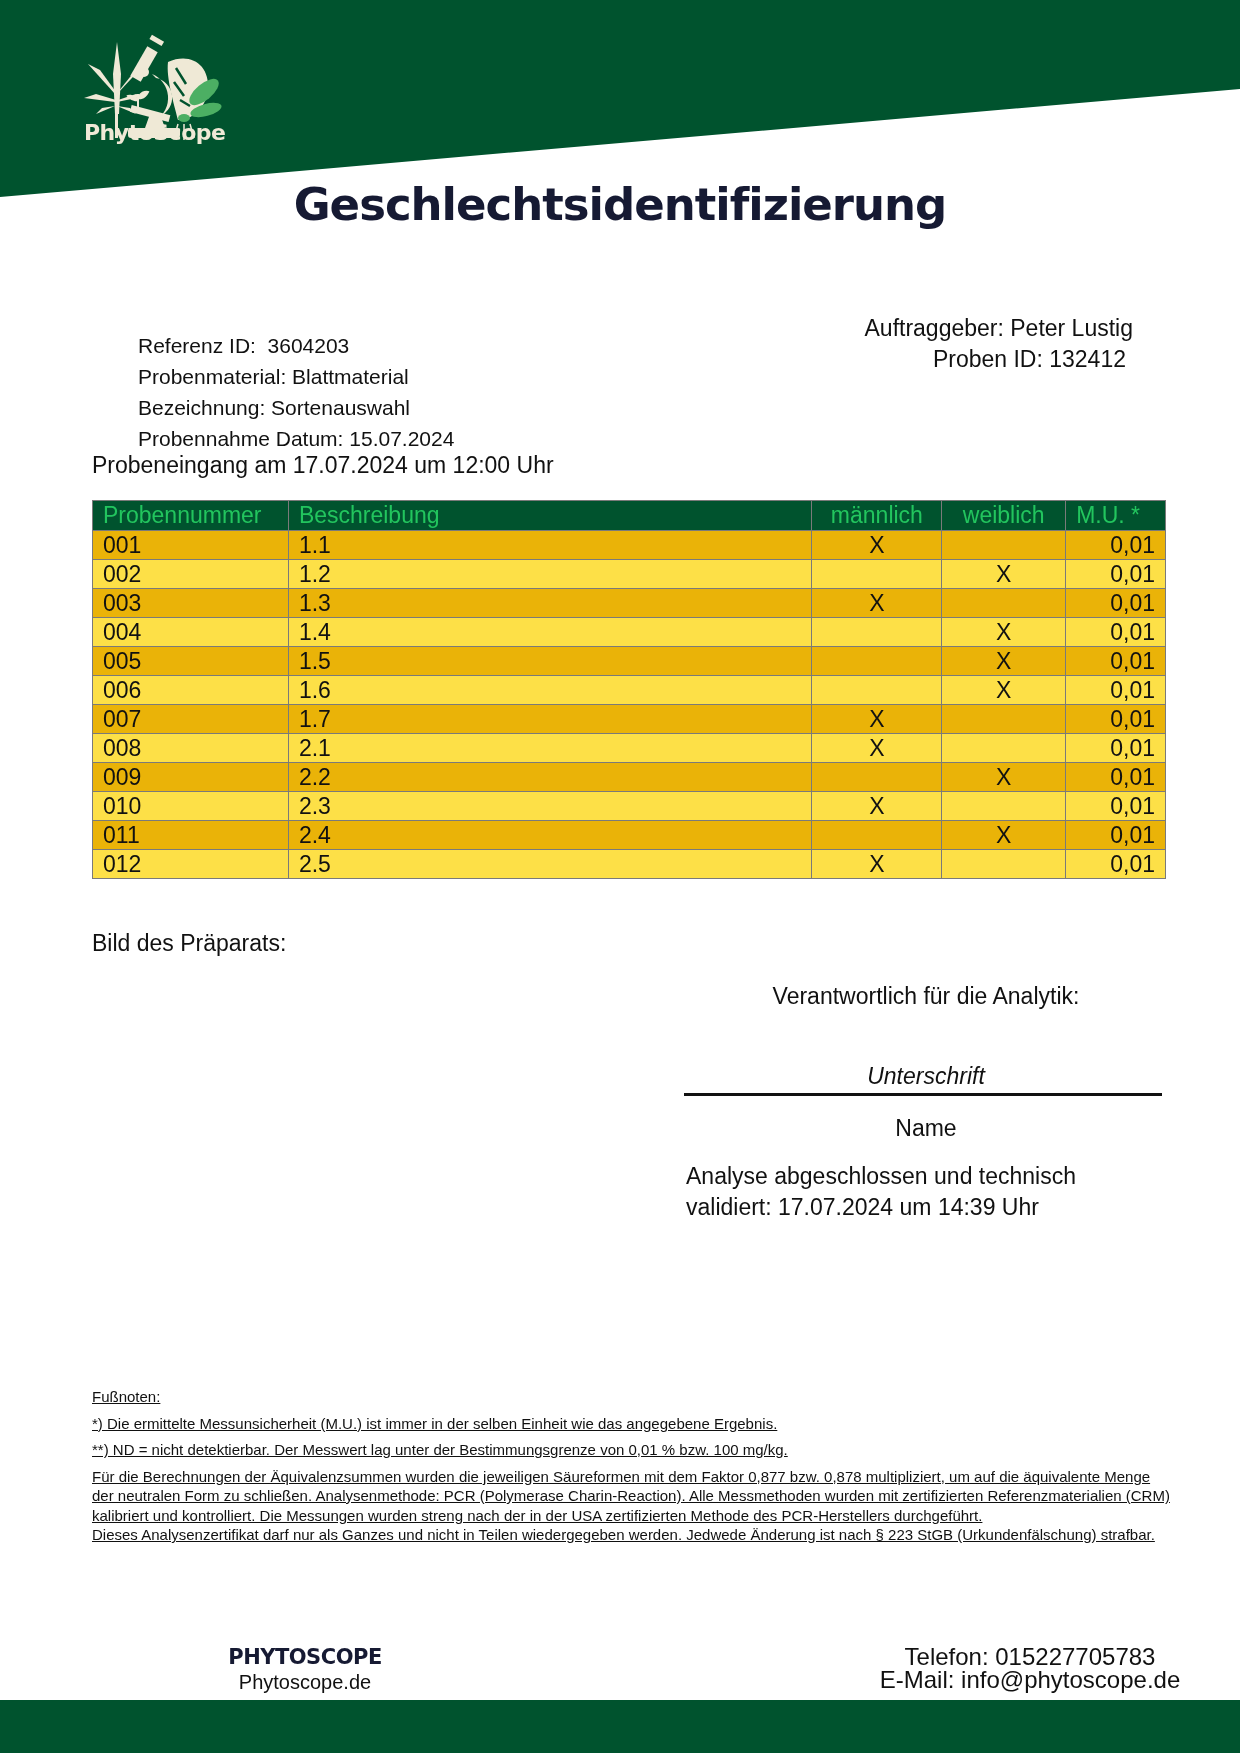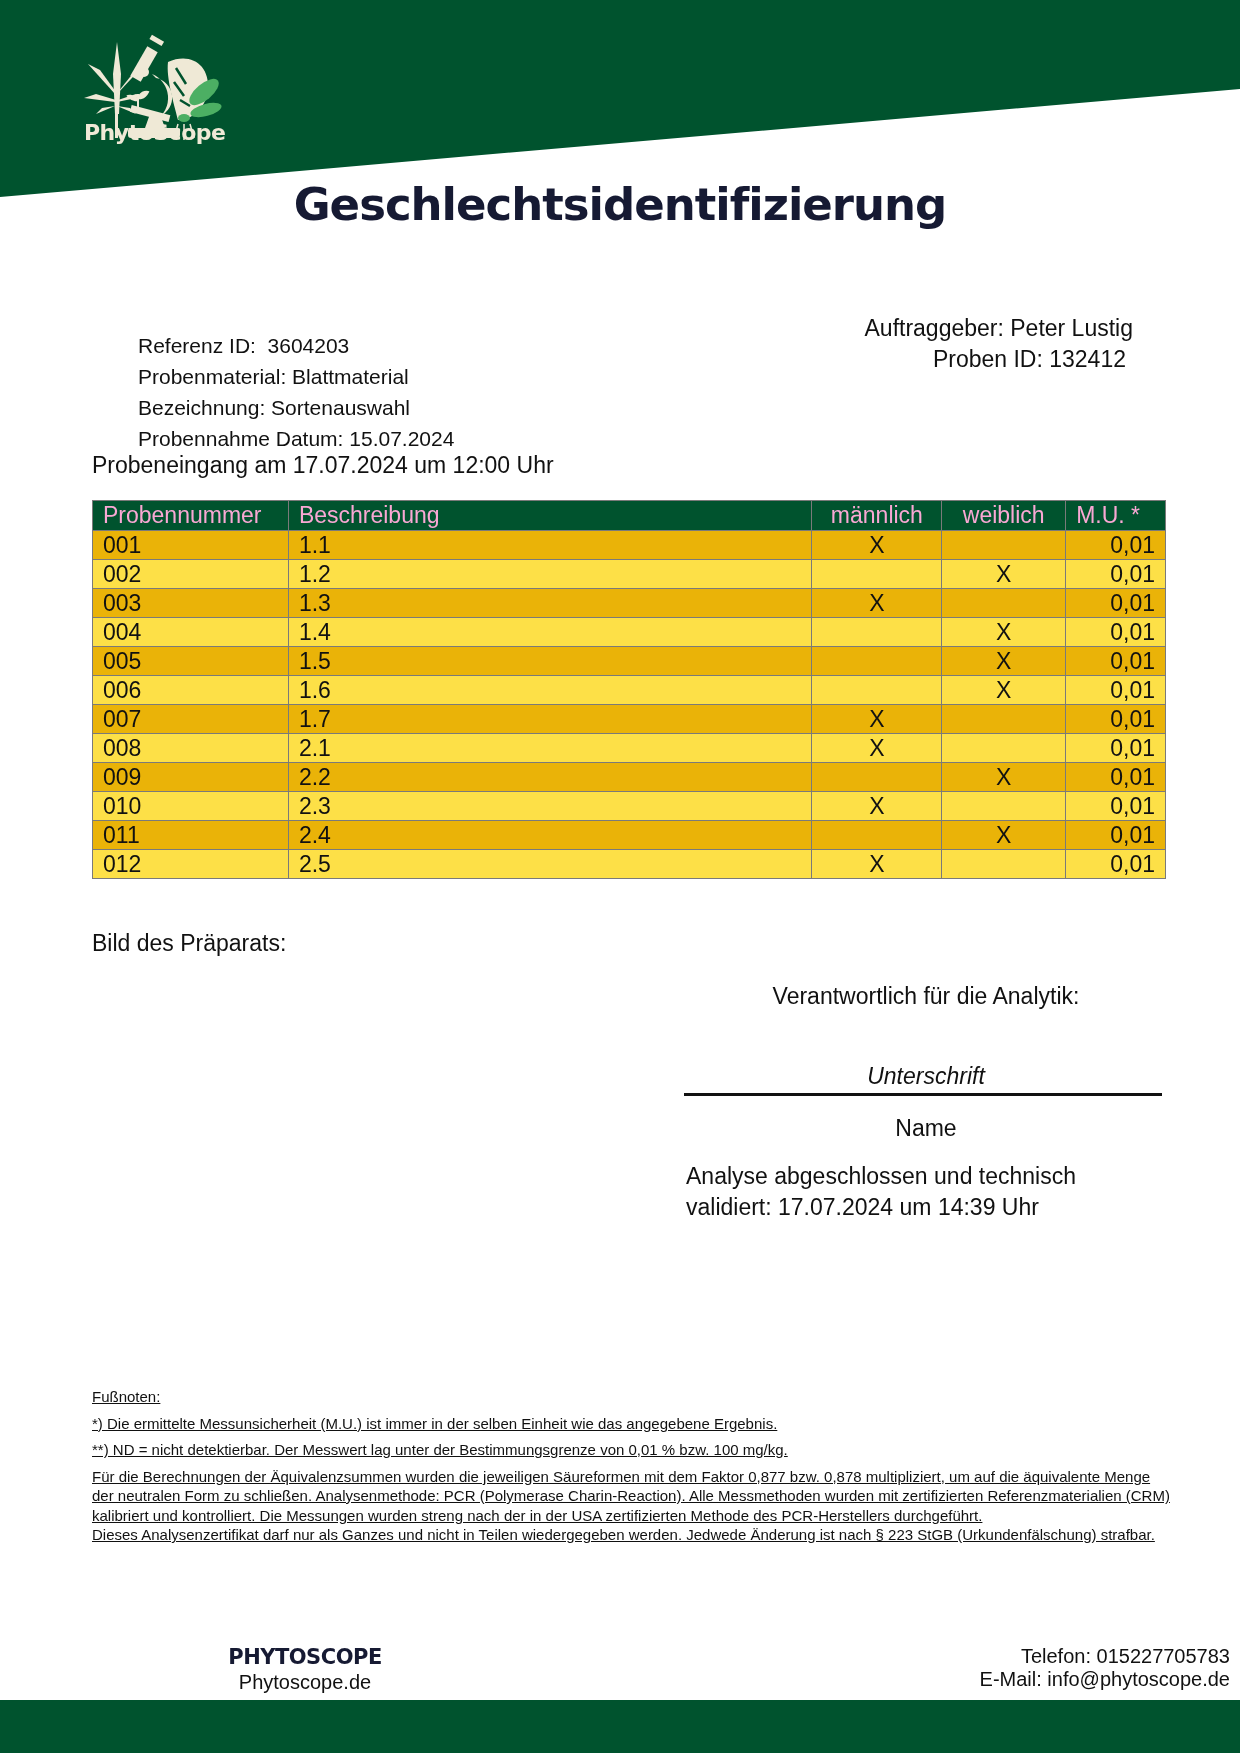--- a/index.html
+++ b/index.html
@@ -22,21 +22,21 @@
   }
   .info-left { position: absolute; left: 92px; top: 330px; font-size: 21px; line-height: 31px; margin-left: 46px; }
   .info-right { position: absolute; right: 107px; top: 313px; font-size: 23px; line-height: 31px; text-align: right; }
   .info-right .pid { padding-right: 7px; }
   .eingang { position: absolute; left: 92px; top: 452px; font-size: 23px; }
   table.results {
     position: absolute; left: 92px; top: 500px; width: 1074px;
     border-collapse: collapse; font-size: 23px;
   }
   table.results th {
-    background: #00532e; color: #f9a8d4; font-weight: normal; text-align: left;
+    background: #00532e; color: #22c55e; font-weight: normal; text-align: left;
     padding: 0 10px; height: 29px; border: 1.5px solid #7a7a7a; line-height: 27px;
   }
   table.results td {
     height: 28px; padding: 0 10px; border: 1.5px solid #7a7a7a; line-height: 27px;
   }
   table.results tr.odd td { background: #eab308; }
   table.results tr.even td { background: #fde047; }
   .c-num { width: 175px; }
   .c-desc { width: 505px; }
   .c-m { width: 109px; text-align: center !important; }
@@ -49,21 +49,21 @@
   .unterschrift { position: absolute; left: 686px; width: 480px; top: 1063px; font-size: 23px; font-style: italic; text-align: center; }
   .sig-line { position: absolute; left: 684px; top: 1093px; width: 478px; height: 3px; background: #111; }
   .name { position: absolute; left: 686px; width: 480px; top: 1115px; font-size: 23px; text-align: center; }
   .validiert { position: absolute; left: 686px; top: 1161px; font-size: 23px; line-height: 31px; width: 480px; }
   .footnotes { position: absolute; left: 92px; top: 1387px; width: 1080px; font-size: 15px; line-height: 19.5px; }
   .footnotes p { margin: 0 0 7px 0; text-decoration: underline; }
   .footnotes p.tight { margin: 0; }
   .f-left { position: absolute; left: 200px; width: 210px; top: 1645px; text-align: center; }
   .brand { font-family: "DejaVu Sans", sans-serif; font-weight: bold; font-size: 21px; color: #161a33; letter-spacing: -0.5px; }
   .site { font-size: 20px; margin-top: 2px; }
-  .f-right { position: absolute; left: 830px; width: 400px; top: 1645px; text-align: right; font-size: 20px; line-height: 23px; }
+  .f-right { position: absolute; left: 830px; width: 400px; top: 1645px; text-align: center; font-size: 24px; line-height: 23px; }
   .footer-band { position: absolute; left: 0; top: 1700px; width: 1240px; height: 53px; background: #00532e; }
 </style>
 </head>
 <body>
 
 <svg class="header-band" viewBox="0 0 1240 200" preserveAspectRatio="none">
   <polygon points="0,0 1240,0 1240,89 0,197" fill="#00532e"></polygon>
 </svg>
 
 <svg class="logo" viewBox="0 0 150 120">

